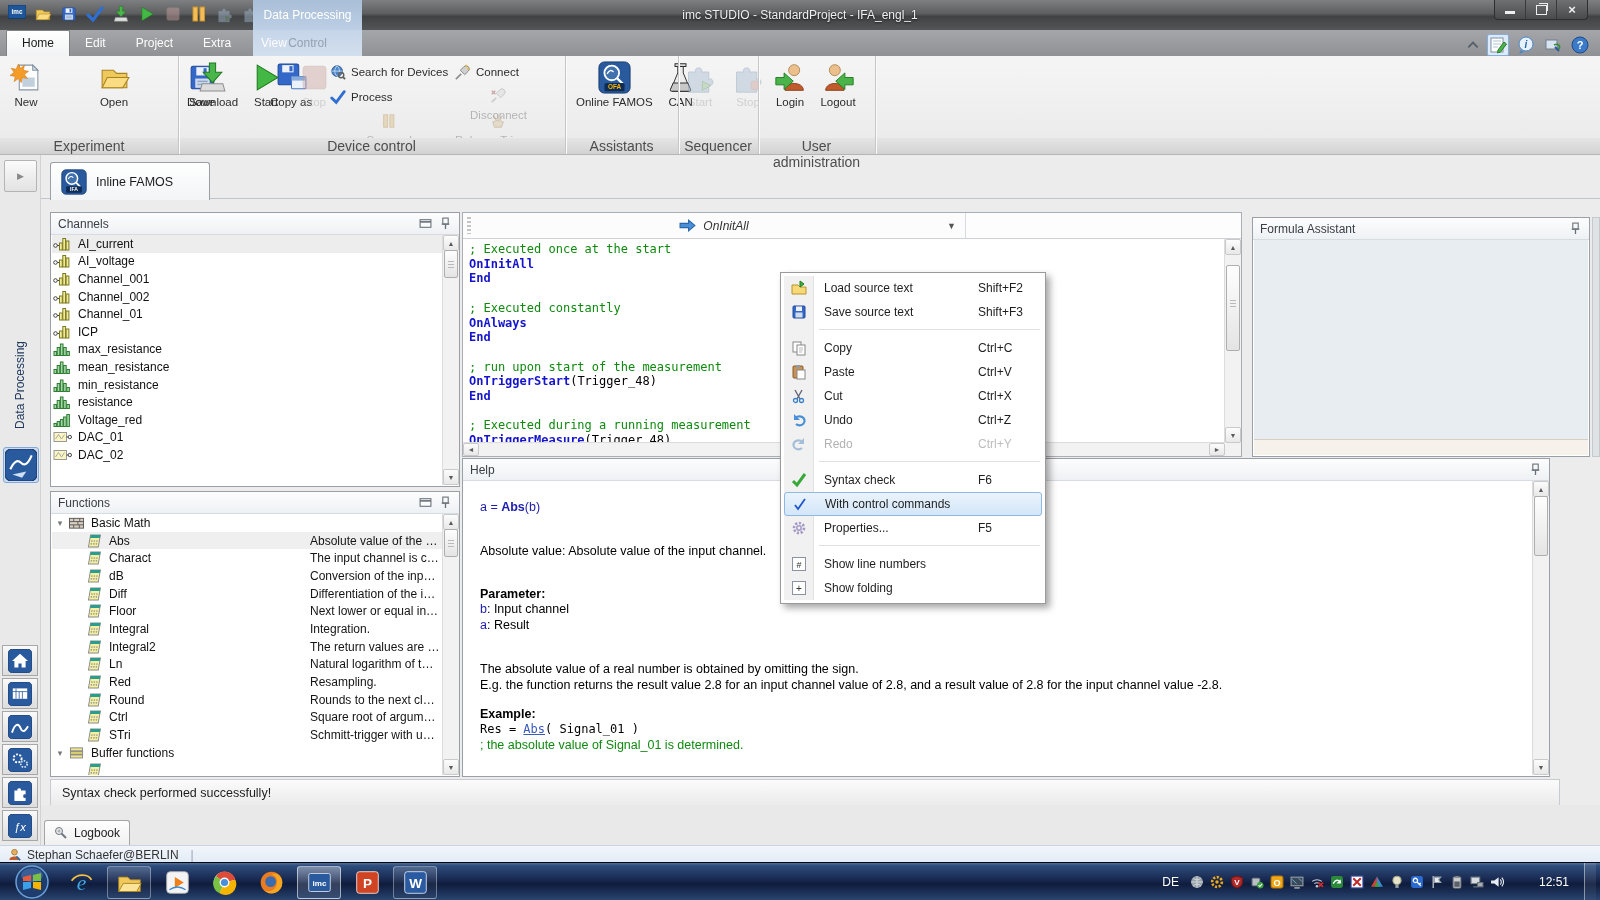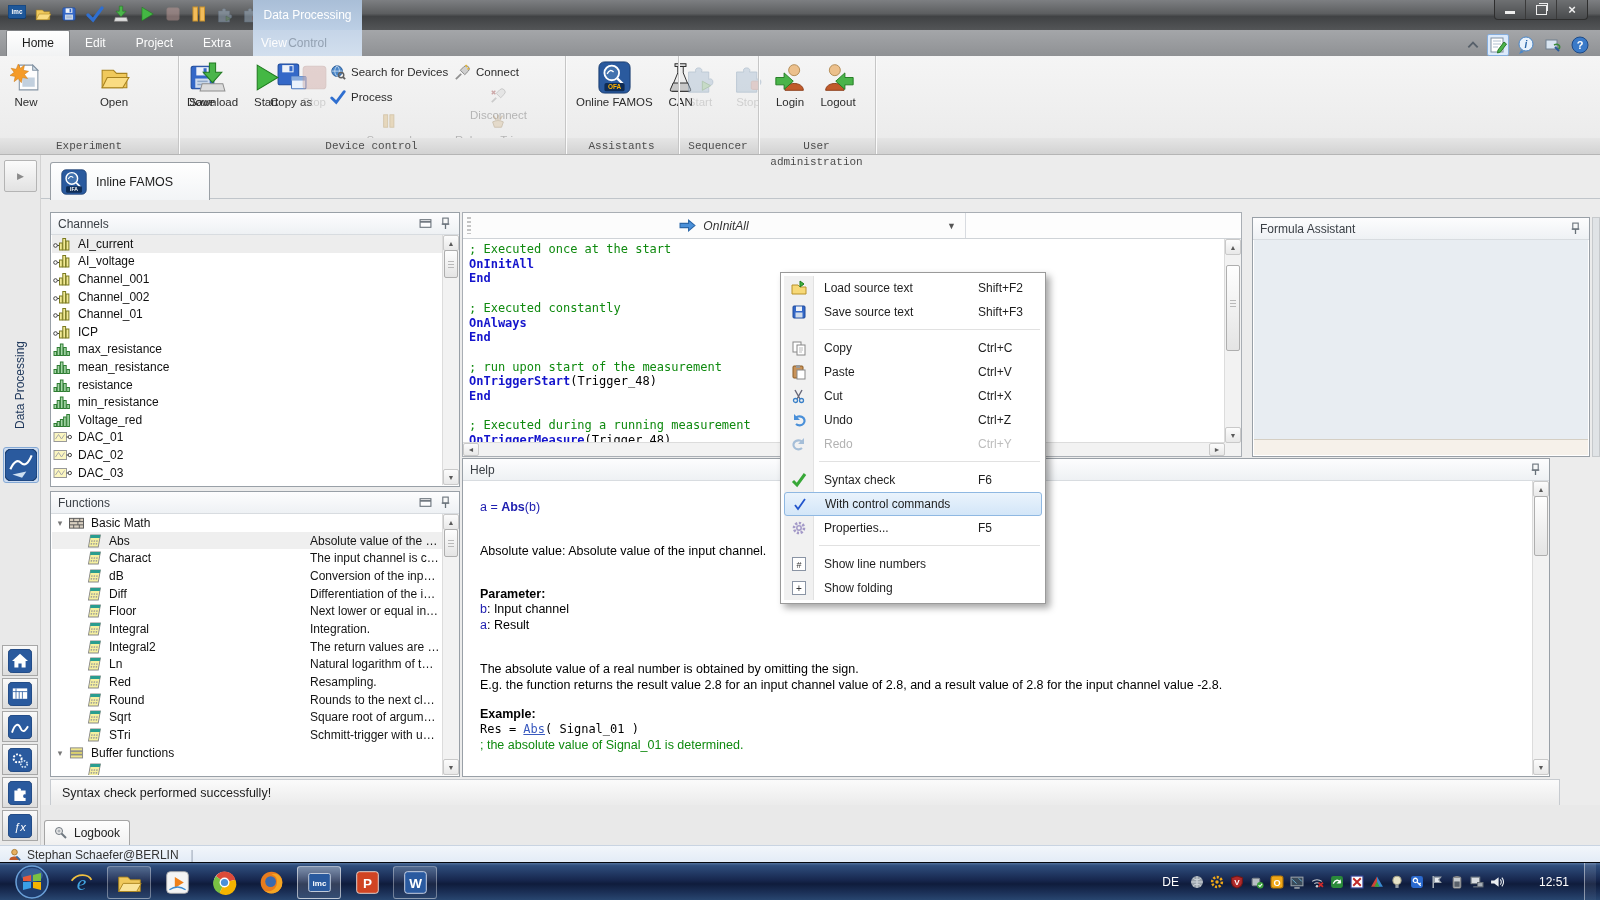--- a/index.html
+++ b/index.html
@@ -34,21 +34,21 @@
   #ctxtab{position:absolute;left:253px;top:0;width:109px;height:26px;background:linear-gradient(#c5d5e8,#d2dfee);
     color:#93a1b2;text-align:center;line-height:26px;font-size:12px;}
   #ribwin{position:absolute;right:10px;top:4px;display:flex;gap:7px;align-items:center;}
   .rwic{width:18px;height:18px;padding:1px;}
   .rwic.active{background:#dceafb;border:1px solid #86aedd;border-radius:2px;}
   .chev{width:14px;height:14px;}
 
   
   #ribbon{position:absolute;left:0;top:56px;width:1600px;height:98px;background:linear-gradient(#f5f5f5,#ececec 80%,#e6e6e6);border-bottom:1px solid #b5b5b5;}
   #ribcap{position:absolute;left:0;top:82px;width:1600px;height:16px;background:linear-gradient(#e5e5e5,#d2d2d2);}
-  .rcap{position:absolute;top:0;height:16px;line-height:16px;text-align:center;color:#4d4d4d;font-size:11px;font-family:Liberation Mono, monospace;}
+  .rcap{position:absolute;top:0;height:16px;line-height:16px;text-align:center;color:#4d4d4d;font-size:14px;}
   .rsep{position:absolute;top:0;height:98px;width:1px;background:#c6c6c6;box-shadow:1px 0 0 #fbfbfb;}
   .bigbtn{display:flex;flex-direction:column;align-items:center;padding:5px 4px 0 4px;min-width:40px;cursor:default;}
   .bigbtn .big{width:33px;height:33px;margin-bottom:2px;}
   .blabel{font-size:11.5px;color:#2c2c2c;text-align:center;line-height:1.2;white-space:pre-line;}
   .dim .blabel{color:#a9a9a9;}
   .smallbtn{display:flex;align-items:center;gap:5px;height:18px;margin-bottom:7px;font-size:11.5px;color:#2c2c2c;white-space:nowrap;}
   .smallbtn .ic{width:16px;height:16px;}
   .smallbtn.dim{opacity:1;filter:none;color:#b5b5b5;}
   .smallbtn.dim .ic{opacity:.45;filter:grayscale(40%);}
   #g-exp{position:absolute;left:2px;top:0;display:flex;gap:40px;}
@@ -225,20 +225,21 @@
         <span class="qbtn dim"><span class="ic"><svg viewBox="0 0 36 36">
               <path d="M5 12h8c-3-6 9-6 6 0h8v8c6-3 6 9 0 6v8H5z" fill="#9ec0e2" stroke="#6a96c4"></path>
               <path d="M20 22l9 5-9 5z" fill="#7ec87e" stroke="#4a9a4a"></path>
             </svg></span></span>
         <span class="qbtn dim"><span class="ic"><svg viewBox="0 0 36 36">
               <path d="M5 12h8c-3-6 9-6 6 0h8v8c6-3 6 9 0 6v8H5z" fill="#9ec0e2" stroke="#6a96c4"></path>
               <rect x="21" y="22" width="9" height="9" rx="1.5" fill="#e09a92" stroke="#c88880"></rect>
             </svg></span></span>
       </div>
     <div id="ctxgroup">Data Processing</div>
+    <div id="win-title">imc STUDIO - StandardProject - IFA_engl_1</div>
     <div id="winbtns">
       <div class="winbtn">
           <span class="glyph-min"></span>
         </div>
       <div class="winbtn">
           <span class="glyph-rest"></span>
         </div>
       <div class="winbtn">
           <span class="glyph-close">×</span>
         </div>
@@ -722,35 +723,35 @@
             <svg viewBox="0 0 19 14">
               <g stroke="#2e7d32" fill="#a5d6a7">
                 <rect x="1" y="9.5" width="2.6" height="4"></rect>
                 <rect x="4.2" y="5.5" width="2.6" height="8"></rect>
                 <rect x="7.4" y="2" width="2.6" height="11.5"></rect>
                 <rect x="10.6" y="5.5" width="2.6" height="8"></rect>
                 <rect x="13.8" y="9.5" width="2.6" height="4"></rect>
               </g>
             </svg>
           </span>
-          <span>resistance</span>
+          <span>min_resistance</span>
         </div>
         <div class="crow">
           <span class="ic">
             <svg viewBox="0 0 19 14">
               <g stroke="#2e7d32" fill="#a5d6a7">
                 <rect x="1" y="9.5" width="2.6" height="4"></rect>
                 <rect x="4.2" y="5.5" width="2.6" height="8"></rect>
                 <rect x="7.4" y="2" width="2.6" height="11.5"></rect>
                 <rect x="10.6" y="5.5" width="2.6" height="8"></rect>
                 <rect x="13.8" y="9.5" width="2.6" height="4"></rect>
               </g>
             </svg>
           </span>
-          <span>min_resistance</span>
+          <span>resistance</span>
         </div>
         <div class="crow">
           <span class="ic">
             <svg viewBox="0 0 19 14">
               <g stroke="#2e7d32" fill="#a5d6a7">
                 <rect x="1" y="10.5" width="2.6" height="3"></rect>
                 <rect x="4.2" y="8.5" width="2.6" height="5"></rect>
                 <rect x="7.4" y="6.5" width="2.6" height="7"></rect>
                 <rect x="10.6" y="4" width="2.6" height="9.5"></rect>
                 <rect x="13.8" y="1.5" width="2.6" height="12"></rect>
@@ -773,31 +774,20 @@
         <div class="crow">
           <span class="ic">
             <svg viewBox="0 0 19 14">
               <rect x="1" y="2.5" width="12.5" height="9" fill="#fbf6c0" stroke="#999"></rect>
               <path d="M2.5 9l3-4.5 3 4.5 3-4.5" stroke="#aaa" fill="none"></path>
               <path d="M13.5 7h2" stroke="#444"></path>
               <circle cx="16.8" cy="7" r="1.7" fill="#fff" stroke="#444"></circle>
             </svg>
           </span>
           <span>DAC_02</span>
-        </div>
-        <div class="crow">
-          <span class="ic">
-            <svg viewBox="0 0 19 14">
-              <rect x="1" y="2.5" width="12.5" height="9" fill="#fbf6c0" stroke="#999"></rect>
-              <path d="M2.5 9l3-4.5 3 4.5 3-4.5" stroke="#aaa" fill="none"></path>
-              <path d="M13.5 7h2" stroke="#444"></path>
-              <circle cx="16.8" cy="7" r="1.7" fill="#fff" stroke="#444"></circle>
-            </svg>
-          </span>
-          <span>DAC_03</span>
         </div>
       </div>
     <div class="sbv" style="top:22px;bottom:1px">
       <div class="sbtnq" style="top:0">▲</div>
       <div class="sbthumb grip" style="top:15px;height:26px"></div>
       <div class="sbtnq" style="bottom:0">▼</div>
     </div>
   </div>
 
   <div class="panel" id="functions">
@@ -1038,21 +1028,21 @@
                   <circle cx="7" cy="7.5" r=".9"></circle>
                   <circle cx="9.7" cy="7.5" r=".9"></circle>
                   <circle cx="12.4" cy="7.5" r=".9"></circle>
                   <circle cx="7" cy="10.5" r=".9"></circle>
                   <circle cx="9.7" cy="10.5" r=".9"></circle>
                   <circle cx="12.4" cy="10.5" r=".9"></circle>
                 </g>
               </g>
             </svg>
           </span>
-          <span>Sqrt</span>
+          <span>Ctrl</span>
           <span class="fdesc">Square root of argument.</span>
         </div>
         <div class="frow item">
           <span class="ic">
             <svg viewBox="0 0 17 15">
               <g transform="skewX(-10)">
                 <rect x="4.5" y="1" width="10.5" height="13" fill="#f5f0a0" stroke="#888"></rect>
                 <rect x="4.5" y="1" width="10.5" height="3.2" fill="#2a9d8f"></rect>
                 <g fill="#999">
                   <circle cx="7" cy="7.5" r=".9"></circle>

